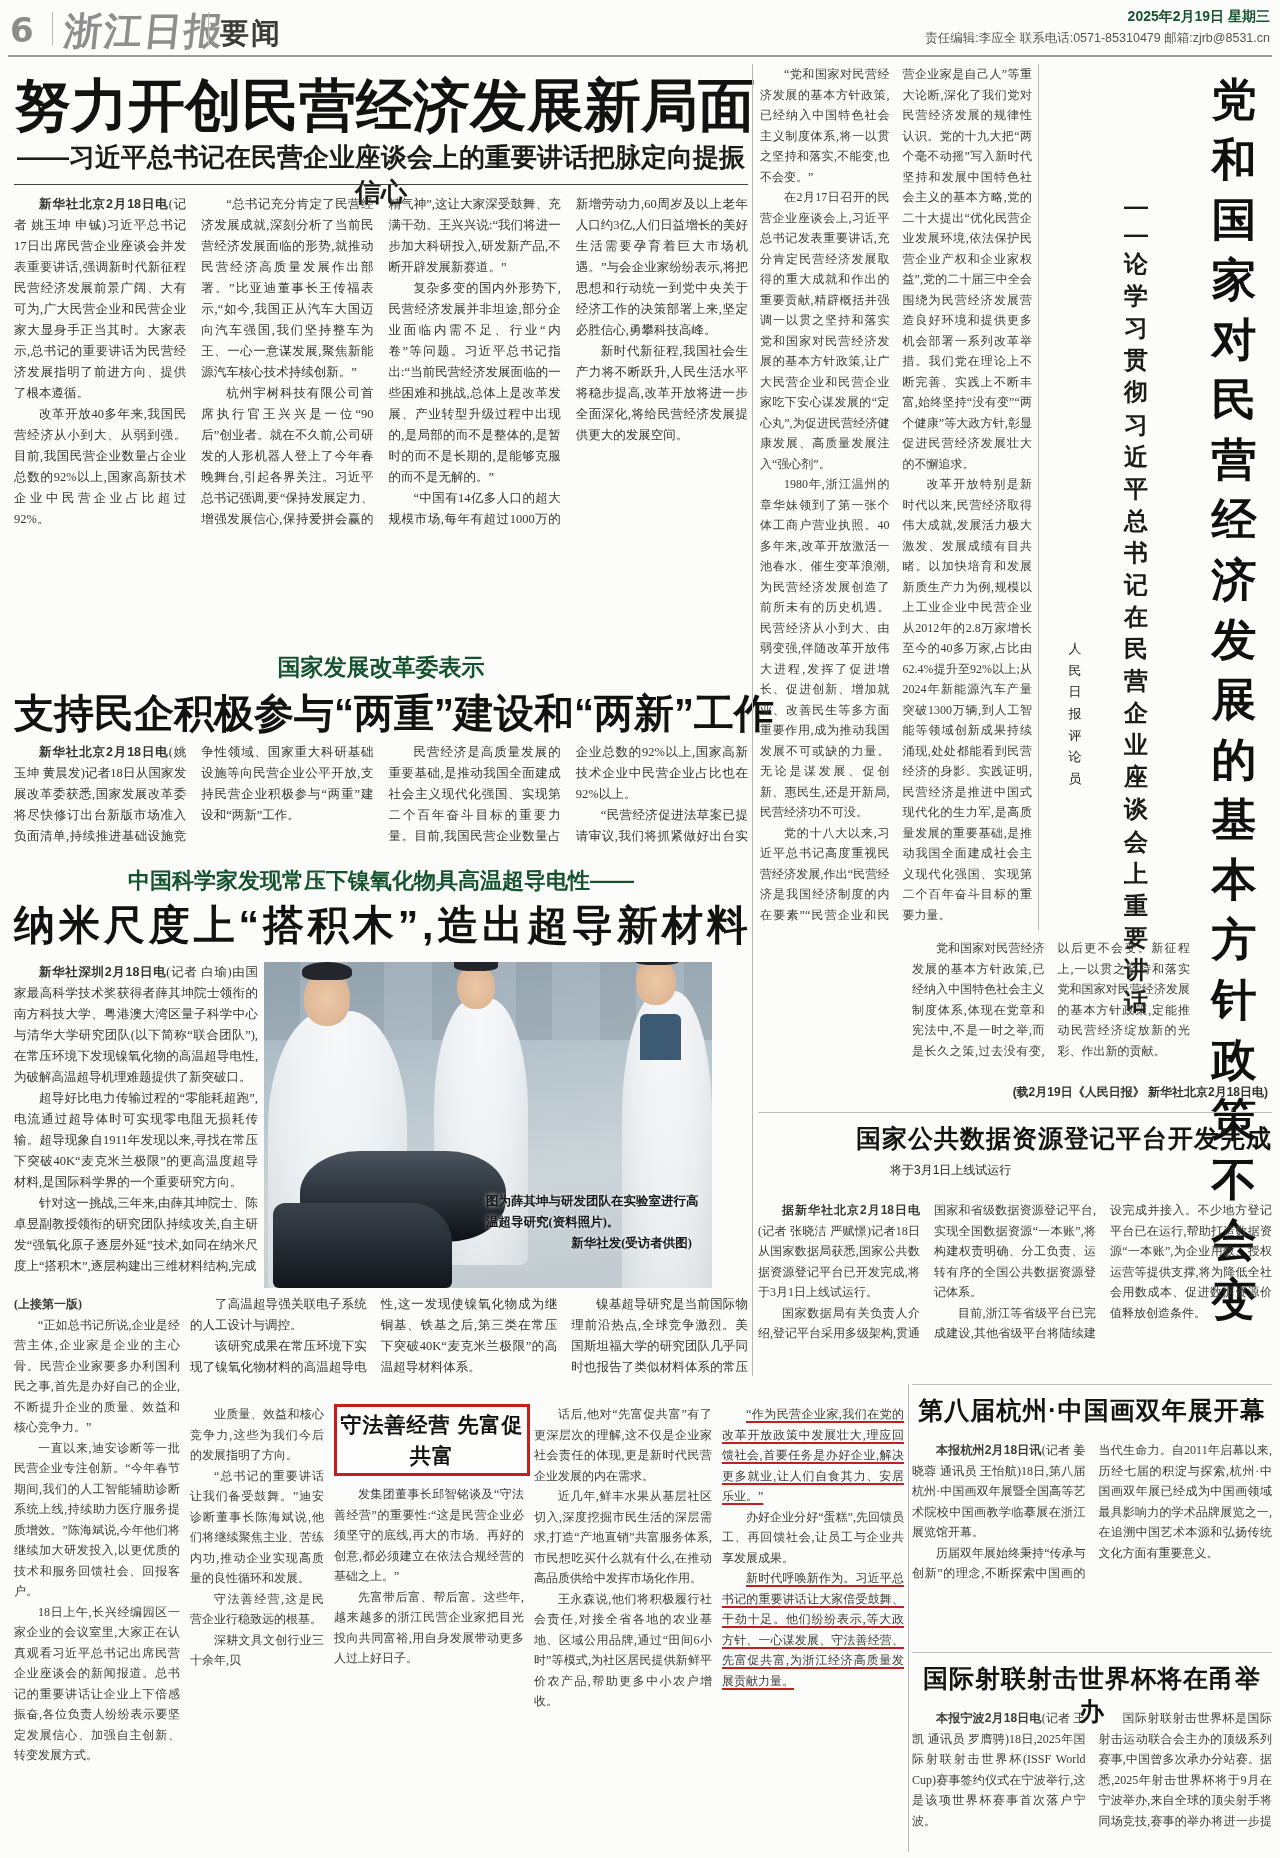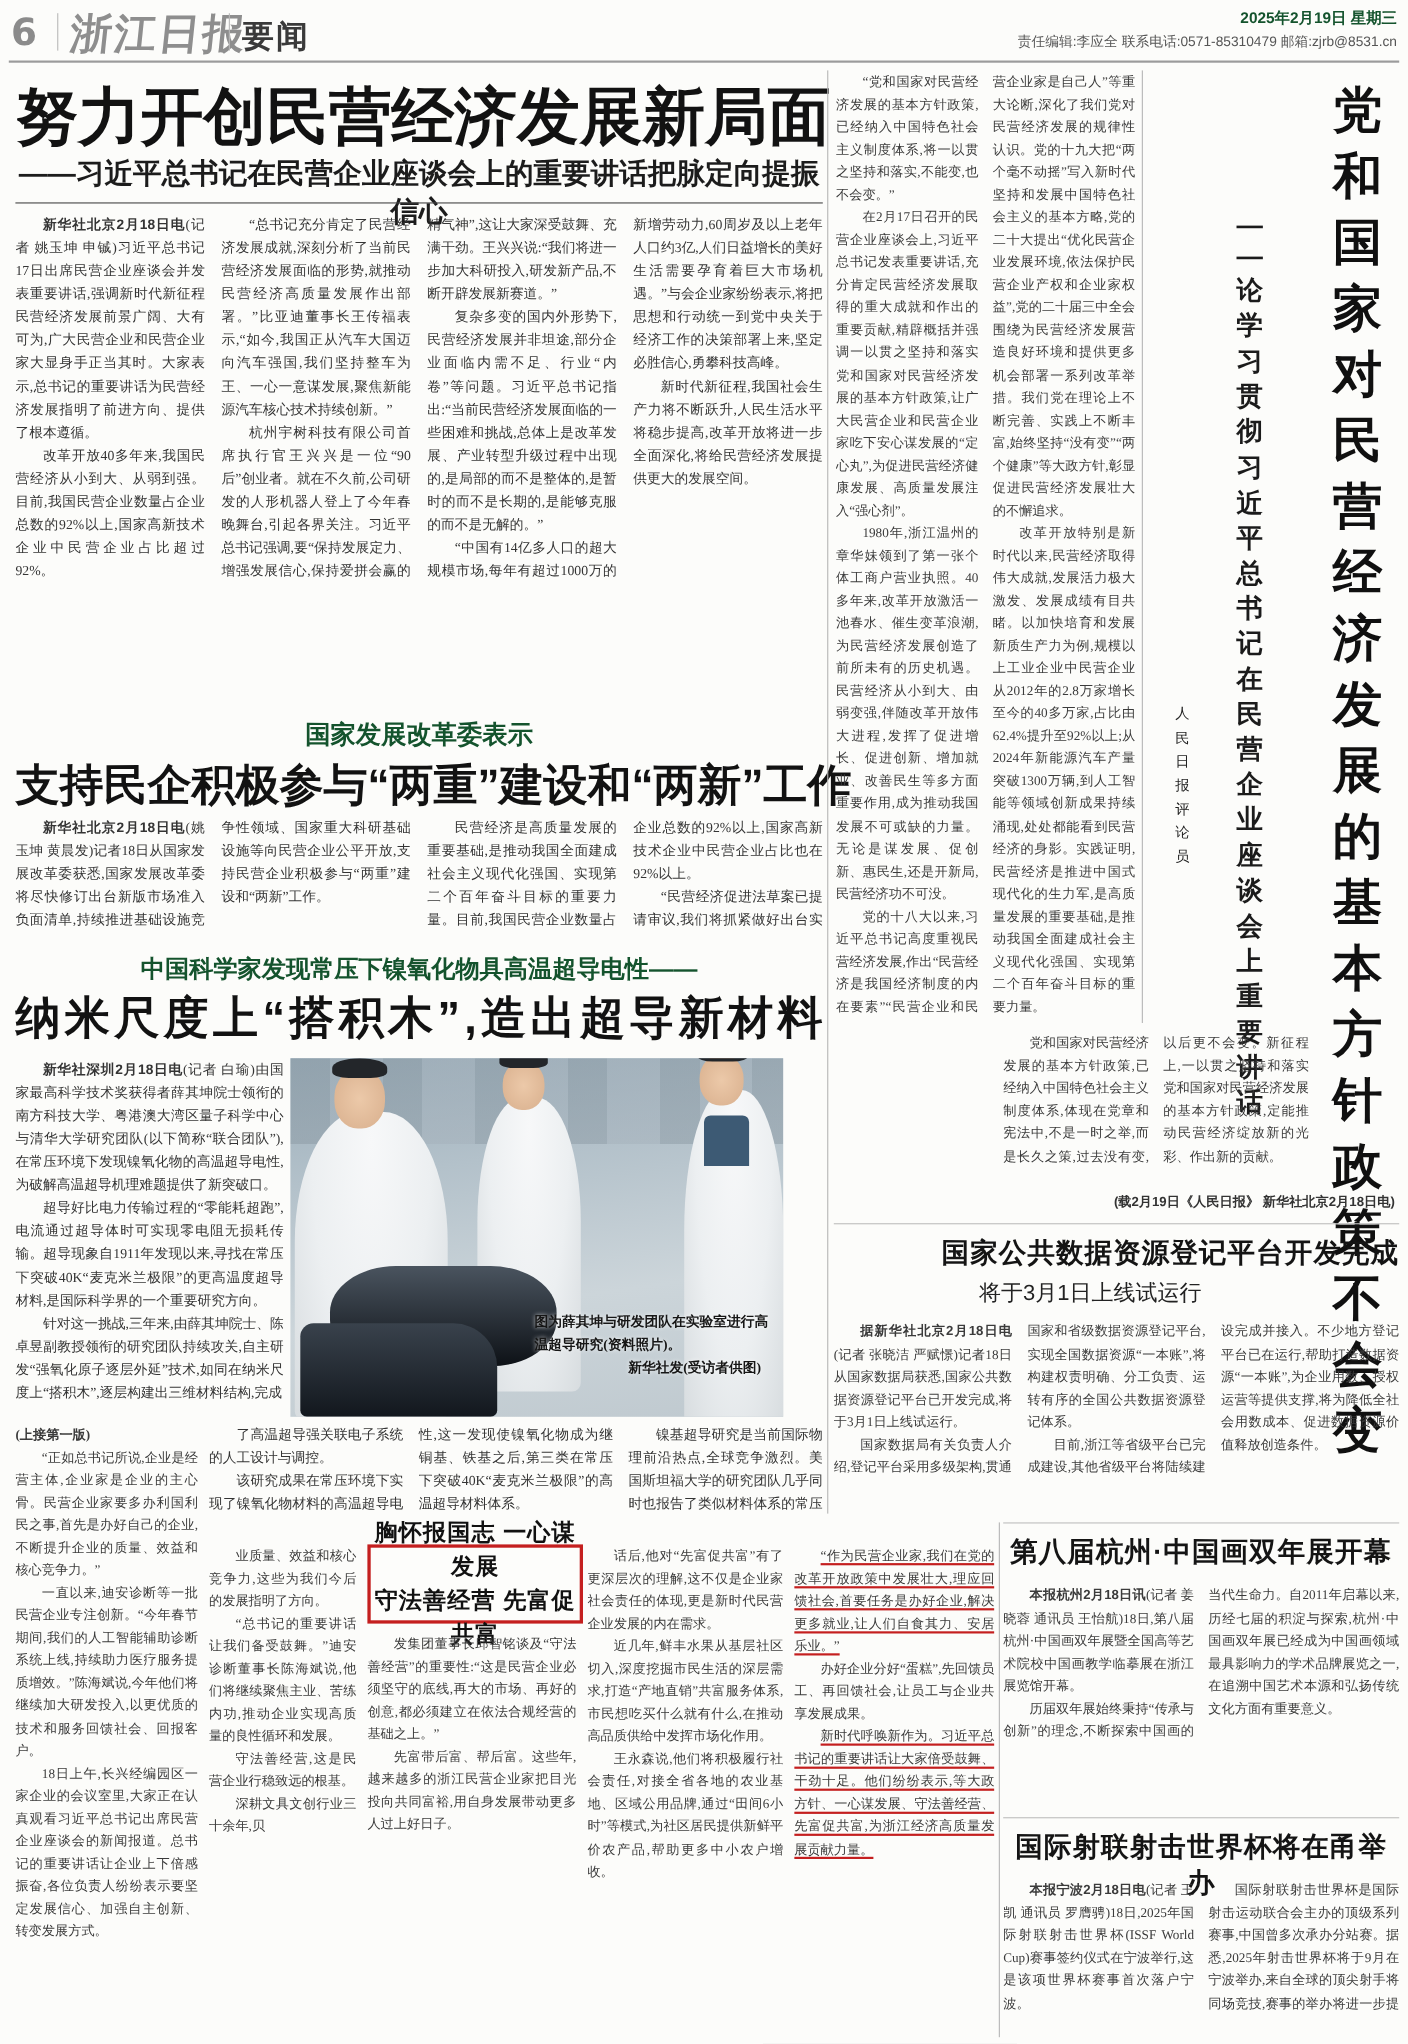--- a/index.html
+++ b/index.html
@@ -22,21 +22,21 @@
 
   
   .h-stretch{display:flex;justify-content:space-between;align-items:baseline;}
   .v-stretch{display:flex;flex-direction:column;justify-content:space-between;align-items:center;}
   .lead-headline{font-family:"Liberation Sans",sans-serif;font-size:57px;font-weight:900;color:#121212;}
   .lead-subtitle{font-family:"Liberation Sans",sans-serif;font-size:26px;font-weight:700;color:#1c1c1c;text-align:center;}
   .kicker{font-family:"Liberation Sans",sans-serif;font-weight:700;color:#14532d;text-align:center;}
   .big2{font-family:"Liberation Sans",sans-serif;font-size:40px;font-weight:900;color:#121212;}
   .big3{font-family:"Liberation Sans",sans-serif;font-size:41px;font-weight:900;color:#121212;}
   .rc-head{font-family:"Liberation Sans",sans-serif;font-size:25px;font-weight:900;color:#141414;text-align:center;letter-spacing:1px;}
-  .rc-sub{font-family:"Liberation Sans",sans-serif;font-size:20px;font-weight:400;color:#222;}
+  .rc-sub{font-family:"Liberation Sans",sans-serif;font-size:12px;font-weight:400;color:#222;}
 
   
   .bt{font-size:12.5px;line-height:21px;text-align:justify;color:#343434;overflow:hidden;}
   .bt-s{font-size:12px;line-height:20.5px;text-align:justify;color:#3b3b3b;overflow:hidden;}
   .para{margin:0;text-indent:2em;}
   .para.rl{text-decoration:underline;text-decoration-color:#c41f1f;text-decoration-thickness:2px;text-underline-offset:3px;}
   .dl{font-weight:700;font-family:"Liberation Sans",sans-serif;}
   .cols-2{column-count:2;column-gap:13px;}
   .cols-3{column-count:3;column-gap:14px;}
   .cols-4{column-count:4;column-gap:15px;}
@@ -210,21 +210,20 @@
   <div class="abs bt-s" style="left:14px;top:1294px;width:166px;height:556px;">
     <p class="para jump-label">(上接第一版)</p>
     <div>
         <p class="para">“正如总书记所说,企业是经营主体,企业家是企业的主心骨。民营企业家要多办利国利民之事,首先是办好自己的企业,不断提升企业的质量、效益和核心竞争力。”</p>
         <p class="para">一直以来,迪安诊断等一批民营企业专注创新。“今年春节期间,我们的人工智能辅助诊断系统上线,持续助力医疗服务提质增效。”陈海斌说,今年他们将继续加大研发投入,以更优质的技术和服务回馈社会、回报客户。</p>
         <p class="para">18日上午,长兴经编园区一家企业的会议室里,大家正在认真观看习近平总书记出席民营企业座谈会的新闻报道。总书记的重要讲话让企业上下倍感振奋,各位负责人纷纷表示要坚定发展信心、加强自主创新、转变发展方式。</p>
       </div>
   </div>
 
   <div class="abs redbox" style="left:334px;top:1404px;width:190px;height:66px;">
-    <div>胸怀报国志 一心谋发展</div>
     <div>守法善经营 先富促共富</div>
   </div>
   <div class="abs bt-s" style="left:190px;top:1404px;width:134px;height:448px;">
     <div>
         <p class="para">业质量、效益和核心竞争力,这些为我们今后的发展指明了方向。</p>
         <p class="para">“总书记的重要讲话让我们备受鼓舞。”迪安诊断董事长陈海斌说,他们将继续聚焦主业、苦练内功,推动企业实现高质量的良性循环和发展。</p>
         <p class="para">守法善经营,这是民营企业行稳致远的根基。</p>
         <p class="para">深耕文具文创行业三十余年,贝</p>
       </div>
   </div>

